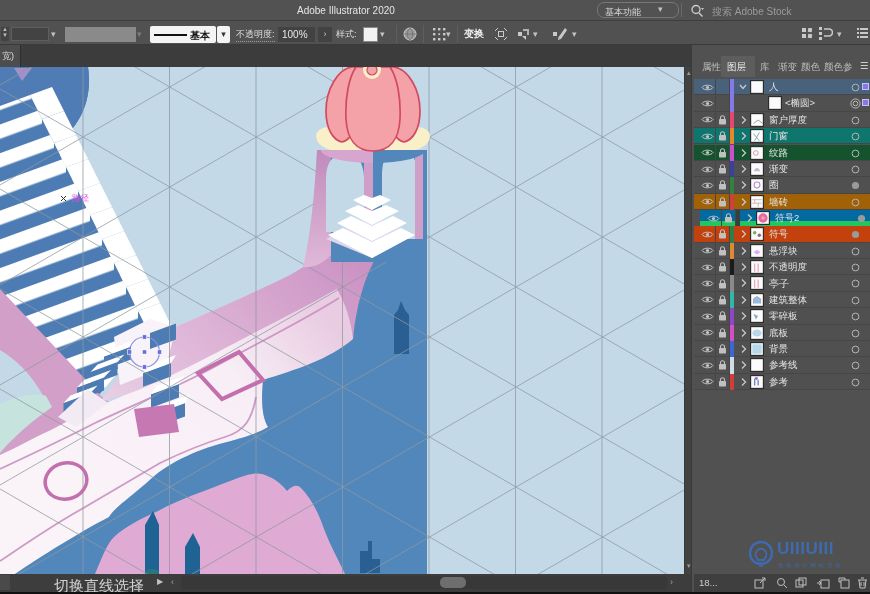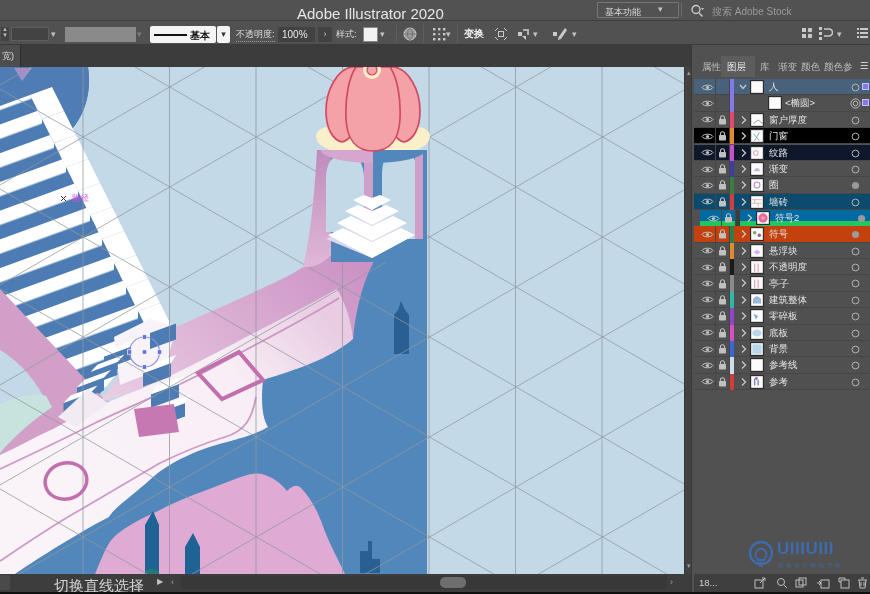--- a/index.html
+++ b/index.html
@@ -1,21 +1,21 @@
 <!DOCTYPE html>
 <html><head><meta charset="utf-8"><style>
   html,body{margin:0;padding:0}
   body{width:870px;height:594px;position:relative;overflow:hidden;background:#515151;
        font-family:"Liberation Sans",sans-serif}
   .abs{position:absolute}
 </style></head><body>
 
 <div class="abs" style="left:0;top:0;width:870px;height:21px;background:#525252;border-bottom:1px solid #3e3e3e;box-sizing:border-box">
-  <div class="abs" style="left:297px;top:5px;color:#e6e6e6;font-size:15px">Adobe Illustrator 2020</div>
-  <div class="abs" style="left:597px;top:2px;width:82px;height:16px;border:1px solid #777;border-radius:1px;box-sizing:border-box">
+  <div class="abs" style="left:297px;top:5px;color:#e6e6e6;font-size:10px">Adobe Illustrator 2020</div>
+  <div class="abs" style="left:597px;top:2px;width:82px;height:16px;border:1px solid #777;border-radius:7px;box-sizing:border-box">
     <div class="abs" style="left:7px;top:3px;color:#dcdcdc;font-size:9px">基本功能</div>
     <div class="abs" style="left:60px;top:1px;color:#c2c2c2;font-size:9px">▾</div>
   </div>
   <div class="abs" style="left:681px;top:3px;width:1px;height:14px;background:#696969"></div>
   <svg class="abs" style="left:690px;top:4px" width="14" height="13">
       <circle cx="6" cy="5.5" r="4" fill="none" stroke="#c9c9c9" stroke-width="1.4"></circle>
       <path d="M9,9 L12.5,12.5" stroke="#c9c9c9" stroke-width="1.4"></path>
       <path d="M11,4 l3,0 l-1.5,2 Z" fill="#c9c9c9"></path>
     </svg>
   <div class="abs" style="left:712px;top:5px;color:#9b9b9b;font-size:10px">搜索 Adobe Stock</div>
@@ -351,21 +351,21 @@
     </svg>
 <svg style="position:absolute;left:56px;top:1px" width="14" height="14" viewBox="0 0 12 12">
       <rect x="0.5" y="0.5" width="11" height="11" fill="#fbfbfb" stroke="#2c2c2c" stroke-width="1"></rect>
       <path d="M3,9 l4,-3 l4,3" stroke="#999" fill="none" stroke-width="0.8"></path>
     </svg>
 <div style="position:absolute;left:75px;top:2px;color:#e3e3e3;font-size:9.5px;white-space:nowrap">窗户厚度</div>
 <svg style="position:absolute;left:157px;top:4px" width="9" height="9">
       <circle cx="4.5" cy="4.5" r="3.4" fill="none" stroke="#b4b4b4" stroke-width="1"></circle>
     </svg>
 </div>
-<div style="position:absolute;left:694px;top:128.1px;width:176px;height:16.4px;background:#000000;border-bottom:1px solid #464646;box-sizing:border-box">
+<div style="position:absolute;left:694px;top:128.1px;width:176px;height:16.4px;background:#0f766e;border-bottom:1px solid #464646;box-sizing:border-box">
 <svg style="position:absolute;left:7px;top:3.6850000000000005px" width="13" height="9" viewBox="0 0 13 9">
       <path d="M1,4.5 C3,1.4 10,1.4 12,4.5 C10,7.6 3,7.6 1,4.5 Z" fill="none" stroke="#c6c6c6" stroke-width="1"></path>
       <circle cx="6.5" cy="4.5" r="1.6" fill="#c6c6c6"></circle>
     </svg>
 <div style="position:absolute;left:21px;top:0;width:1px;height:16.37px;background:#464646"></div>
 <div style="position:absolute;left:35px;top:0;width:1px;height:16.37px;background:#464646"></div>
 <svg style="position:absolute;left:24px;top:3.1850000000000005px" width="9" height="10" viewBox="0 0 9 10">
       <rect x="1" y="4" width="7" height="5.5" rx="0.8" fill="#c0c0c0"></rect>
       <path d="M2.5,4 V2.8 a2,2 0 0 1 4,0 V4" fill="none" stroke="#c0c0c0" stroke-width="1.1"></path>
     </svg>
@@ -375,21 +375,21 @@
     </svg>
 <svg style="position:absolute;left:56px;top:1px" width="14" height="14" viewBox="0 0 12 12">
       <rect x="0.5" y="0.5" width="11" height="11" fill="#fbfbfb" stroke="#2c2c2c" stroke-width="1"></rect>
       <path d="M3,4 l5,6 M8,3 l-4,7" stroke="#7aa" fill="none" stroke-width="0.8"></path>
     </svg>
 <div style="position:absolute;left:75px;top:2px;color:#e3e3e3;font-size:9.5px;white-space:nowrap">门窗</div>
 <svg style="position:absolute;left:157px;top:4px" width="9" height="9">
       <circle cx="4.5" cy="4.5" r="3.4" fill="none" stroke="#b4b4b4" stroke-width="1"></circle>
     </svg>
 </div>
-<div style="position:absolute;left:694px;top:144.5px;width:176px;height:16.4px;background:#0f172a;border-bottom:1px solid #464646;box-sizing:border-box">
+<div style="position:absolute;left:694px;top:144.5px;width:176px;height:16.4px;background:#14532d;border-bottom:1px solid #464646;box-sizing:border-box">
 <svg style="position:absolute;left:7px;top:3.6850000000000005px" width="13" height="9" viewBox="0 0 13 9">
       <path d="M1,4.5 C3,1.4 10,1.4 12,4.5 C10,7.6 3,7.6 1,4.5 Z" fill="none" stroke="#c6c6c6" stroke-width="1"></path>
       <circle cx="6.5" cy="4.5" r="1.6" fill="#c6c6c6"></circle>
     </svg>
 <div style="position:absolute;left:21px;top:0;width:1px;height:16.37px;background:#464646"></div>
 <div style="position:absolute;left:35px;top:0;width:1px;height:16.37px;background:#464646"></div>
 <svg style="position:absolute;left:24px;top:3.1850000000000005px" width="9" height="10" viewBox="0 0 9 10">
       <rect x="1" y="4" width="7" height="5.5" rx="0.8" fill="#c0c0c0"></rect>
       <path d="M2.5,4 V2.8 a2,2 0 0 1 4,0 V4" fill="none" stroke="#c0c0c0" stroke-width="1.1"></path>
     </svg>
@@ -447,21 +447,21 @@
     </svg>
 <svg style="position:absolute;left:56px;top:1px" width="14" height="14" viewBox="0 0 12 12">
       <rect x="0.5" y="0.5" width="11" height="11" fill="#fbfbfb" stroke="#2c2c2c" stroke-width="1"></rect>
       <circle cx="6" cy="6" r="2.5" fill="none" stroke="#b8c" stroke-width="0.9"></circle>
     </svg>
 <div style="position:absolute;left:75px;top:2px;color:#e3e3e3;font-size:9.5px;white-space:nowrap">圈</div>
 <svg style="position:absolute;left:157px;top:4px" width="9" height="9">
       <circle cx="4.5" cy="4.5" r="3.6" fill="#9a9a9a"></circle>
     </svg>
 </div>
-<div style="position:absolute;left:694px;top:193.6px;width:176px;height:16.4px;background:#0c4a6e;border-bottom:1px solid #464646;box-sizing:border-box">
+<div style="position:absolute;left:694px;top:193.6px;width:176px;height:16.4px;background:#a16207;border-bottom:1px solid #464646;box-sizing:border-box">
 <svg style="position:absolute;left:7px;top:3.6850000000000005px" width="13" height="9" viewBox="0 0 13 9">
       <path d="M1,4.5 C3,1.4 10,1.4 12,4.5 C10,7.6 3,7.6 1,4.5 Z" fill="none" stroke="#c6c6c6" stroke-width="1"></path>
       <circle cx="6.5" cy="4.5" r="1.6" fill="#c6c6c6"></circle>
     </svg>
 <div style="position:absolute;left:21px;top:0;width:1px;height:16.37px;background:#464646"></div>
 <div style="position:absolute;left:35px;top:0;width:1px;height:16.37px;background:#464646"></div>
 <svg style="position:absolute;left:24px;top:3.1850000000000005px" width="9" height="10" viewBox="0 0 9 10">
       <rect x="1" y="4" width="7" height="5.5" rx="0.8" fill="#c0c0c0"></rect>
       <path d="M2.5,4 V2.8 a2,2 0 0 1 4,0 V4" fill="none" stroke="#c0c0c0" stroke-width="1.1"></path>
     </svg>

